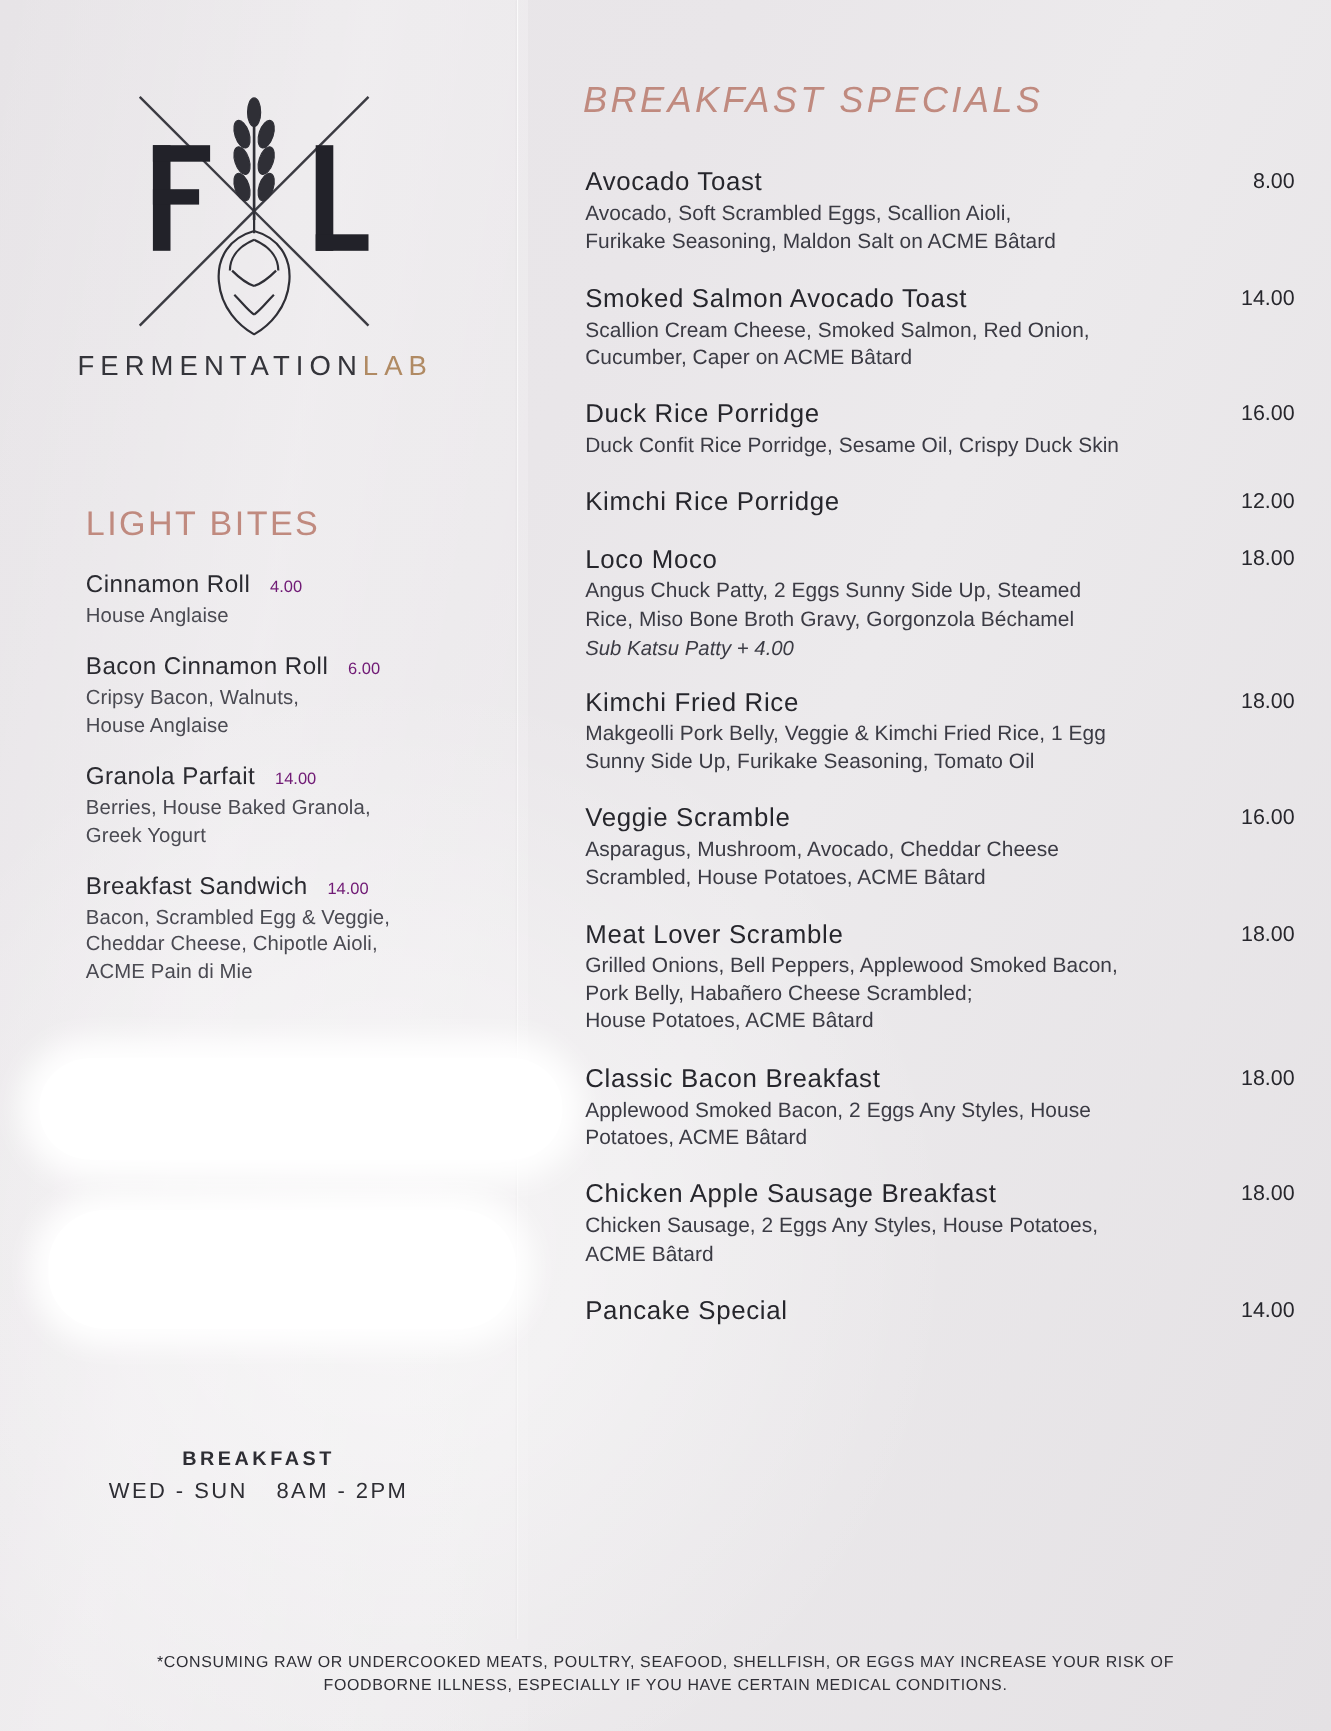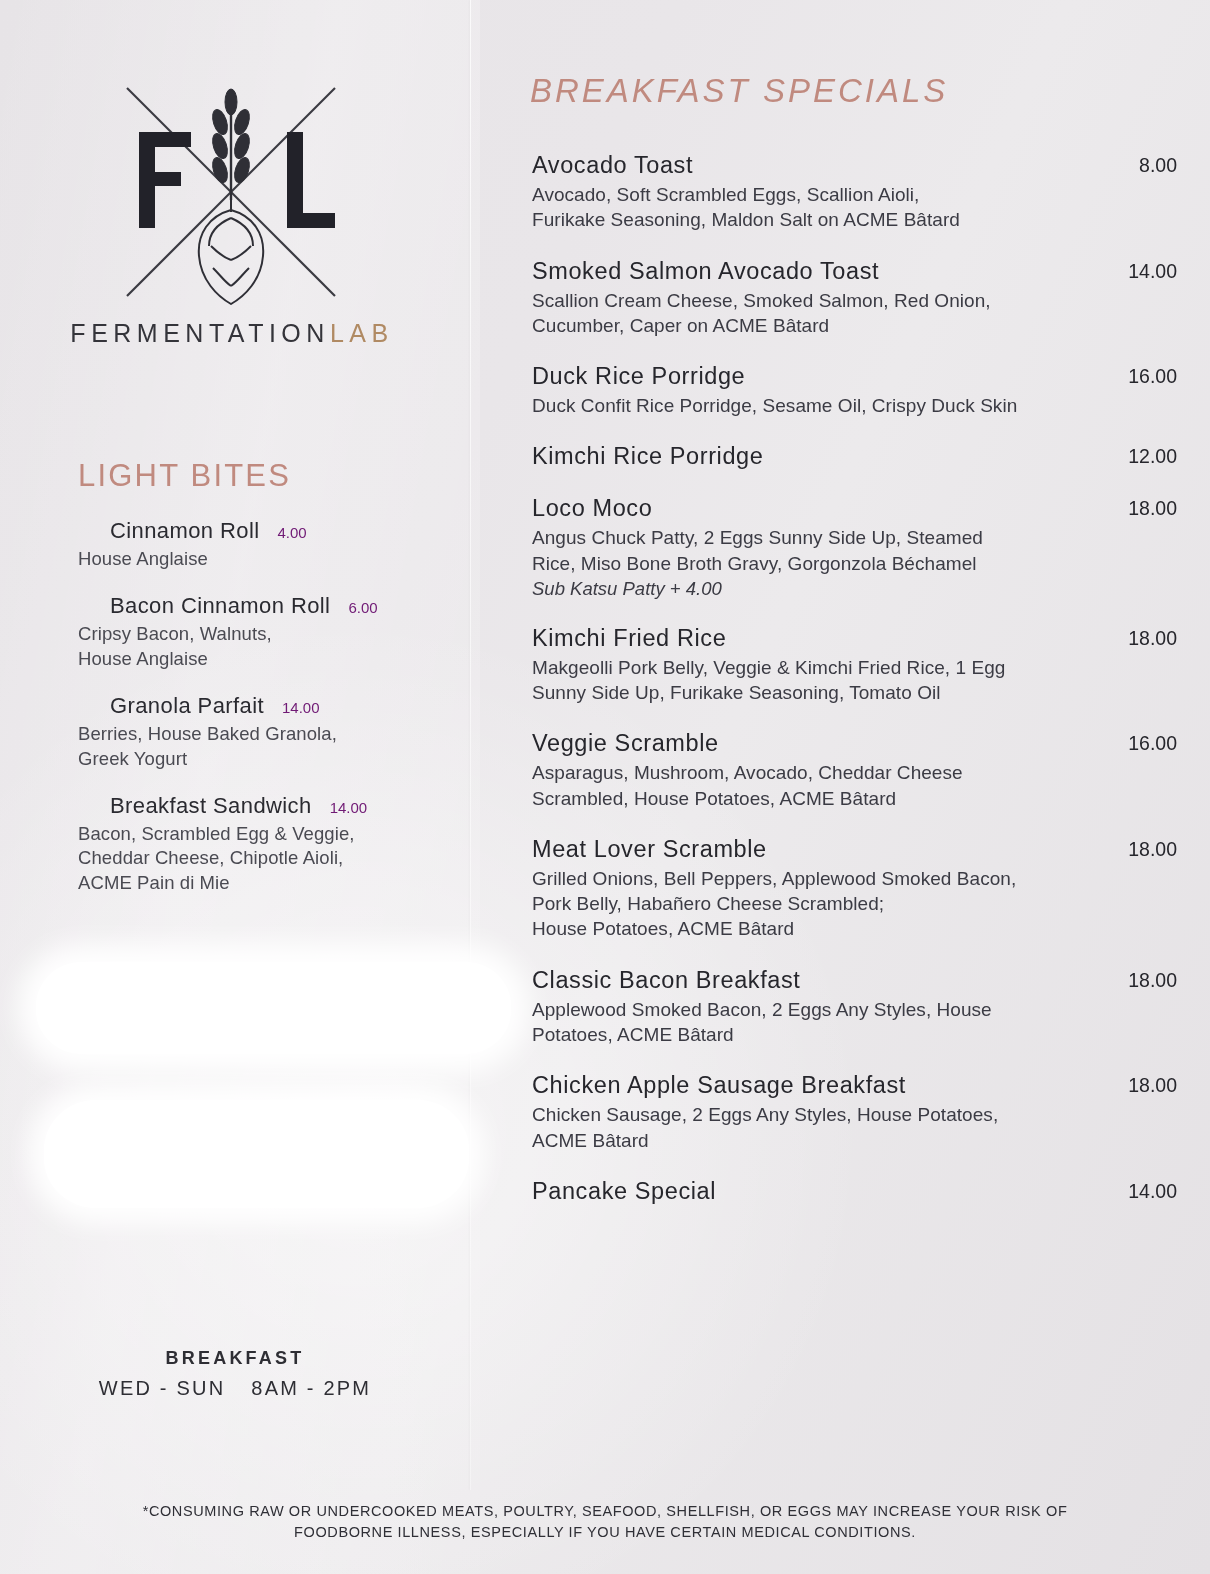--- a/index.html
+++ b/index.html
@@ -83,21 +83,20 @@
   .items {
     position: absolute;
     left: 78px;
     top: 518px;
     width: 360px;
   }
   .item { margin-bottom: 22px; }
   .item-head {
     display: flex;
     align-items: baseline;
-    margin-left: 32px;
   }
   .item-name {
     font-size: 22px;
     letter-spacing: 0.4px;
     color: #2a2a30;
     white-space: nowrap;
   }
   .item-price {
     font-size: 15px;
     color: #701a75;
@@ -127,21 +126,21 @@
   .redact-2 {
     left: 44px; top: 1100px;
     width: 425px; height: 108px;
     border-radius: 52px / 50px;
     box-shadow: 0 0 24px 16px rgba(255,255,255,0.92);
   }
 
   .hours {
     position: absolute;
     left: 0;
-    top: 1348px;
+    top: 1316px;
     width: 470px;
     text-align: center;
     color: #2e2e34;
   }
   .hours-title {
     font-size: 18px;
     letter-spacing: 3.2px;
     font-weight: 700;
   }
   .hours-line {

